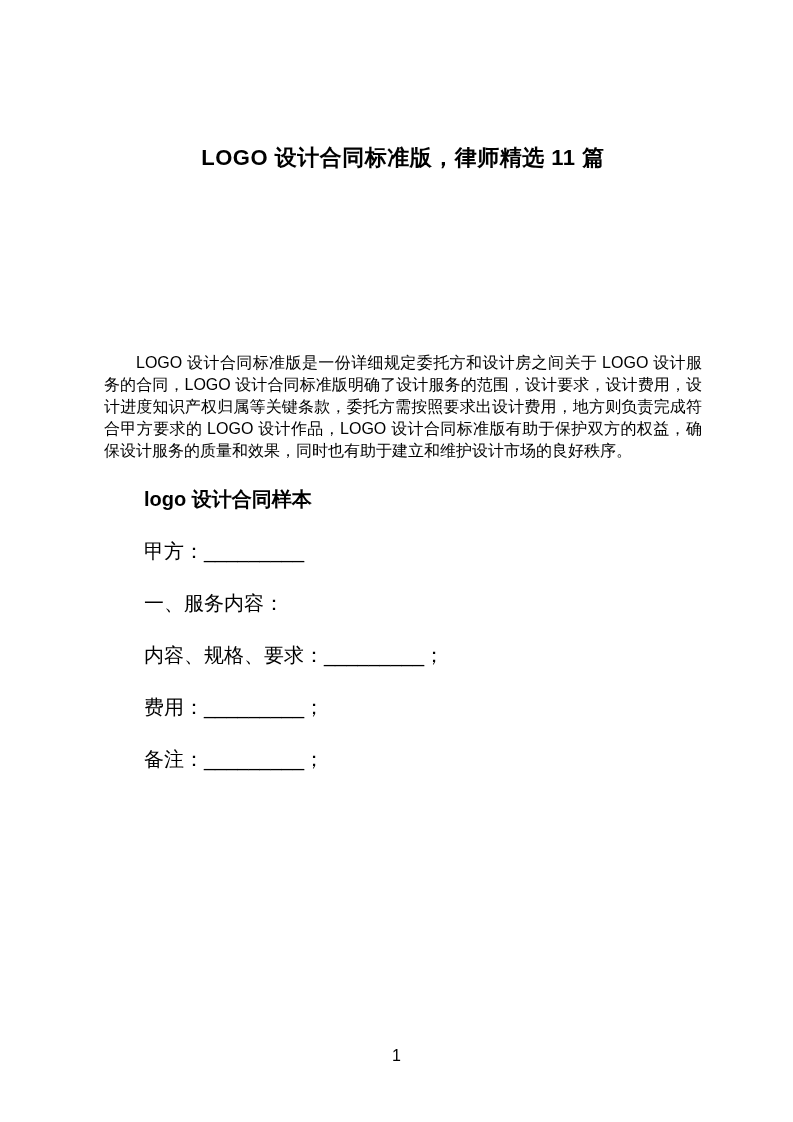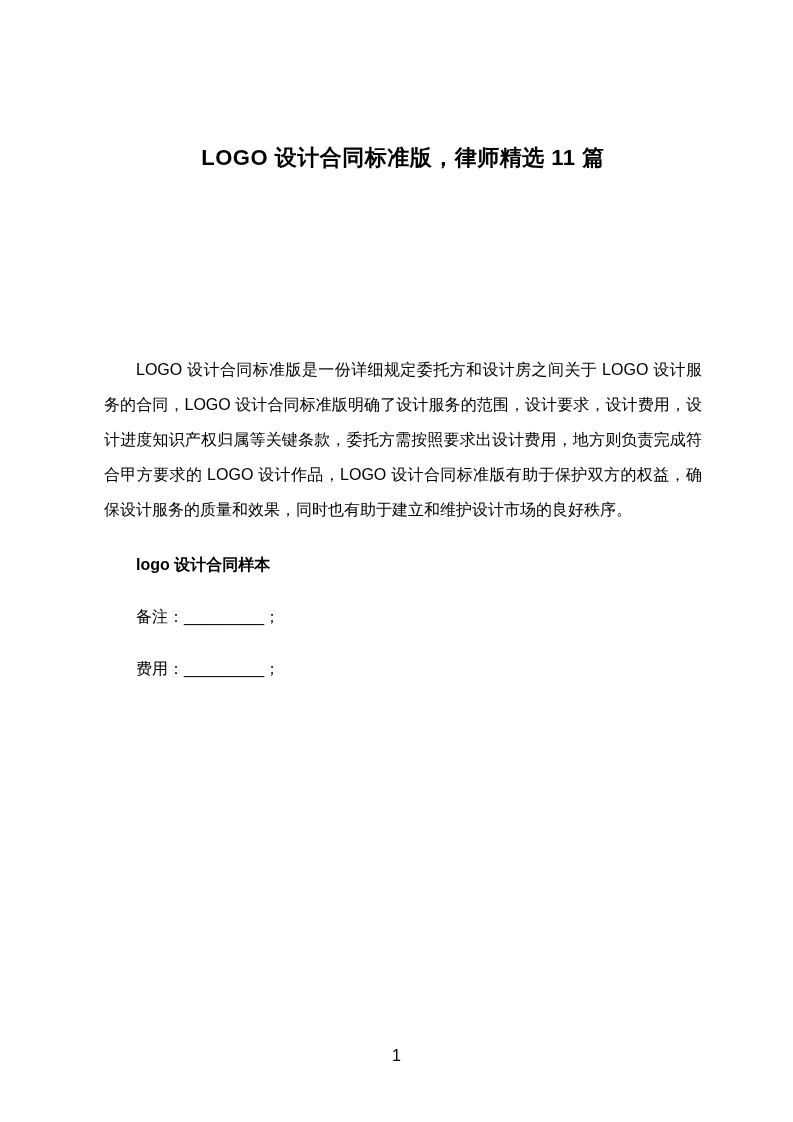--- a/index.html
+++ b/index.html
@@ -27,33 +27,33 @@
     margin: 143px 0 180px 0;
     font-size: 22px;
     line-height: 29px;
     font-weight: 700;
     text-align: center;
     letter-spacing: 0.5px;
   }
   .para {
     margin: 0 0 23px 0;
     font-size: 16px;
-    line-height: 35px;
+    line-height: 22px;
     text-align: justify;
     text-justify: inter-ideograph;
   }
   .indent {
     text-indent: 2em;
   }
   .bold {
     font-weight: 700;
   }
   .line-item {
     margin: 16px 0 23px 0;
-    font-size: 16px;
+    font-size: 20px;
     line-height: 29px;
     padding-left: 2em;
   }
   .page-number {
     position: absolute;
     left: 0;
     right: 0;
     bottom: 56px;
     text-align: center;
     font-size: 16px;
@@ -65,26 +65,29 @@
 
 <div class="page">
   <div class="content">
 
     <div class="doc-title">LOGO 设计合同标准版，律师精选 11 篇</div>
 
     <p class="para indent">LOGO 设计合同标准版是一份详细规定委托方和设计房之间关于 LOGO 设计服务的合同，LOGO 设计合同标准版明确了设计服务的范围，设计要求，设计费用，设计进度知识产权归属等关键条款，委托方需按照要求出设计费用，地方则负责完成符合甲方要求的 LOGO 设计作品，LOGO 设计合同标准版有助于保护双方的权益，确保设计服务的质量和效果，同时也有助于建立和维护设计市场的良好秩序。</p>
 
     <div class="line-item bold">logo 设计合同样本</div>
 
+    <div class="line-item">甲方：_________</div>
 
 
 
+    <div class="line-item">一、服务内容：</div>
 
 
+    <div class="line-item">内容、规格、要求：_________；</div>
+
+    <div class="line-item">费用：_________；</div>
 
     <div class="line-item">备注：_________；</div>
-
-    <div class="line-item">费用：_________；</div>
 
   </div>
 
   <div class="page-number">1</div>
 </div>
 
 </body></html>

